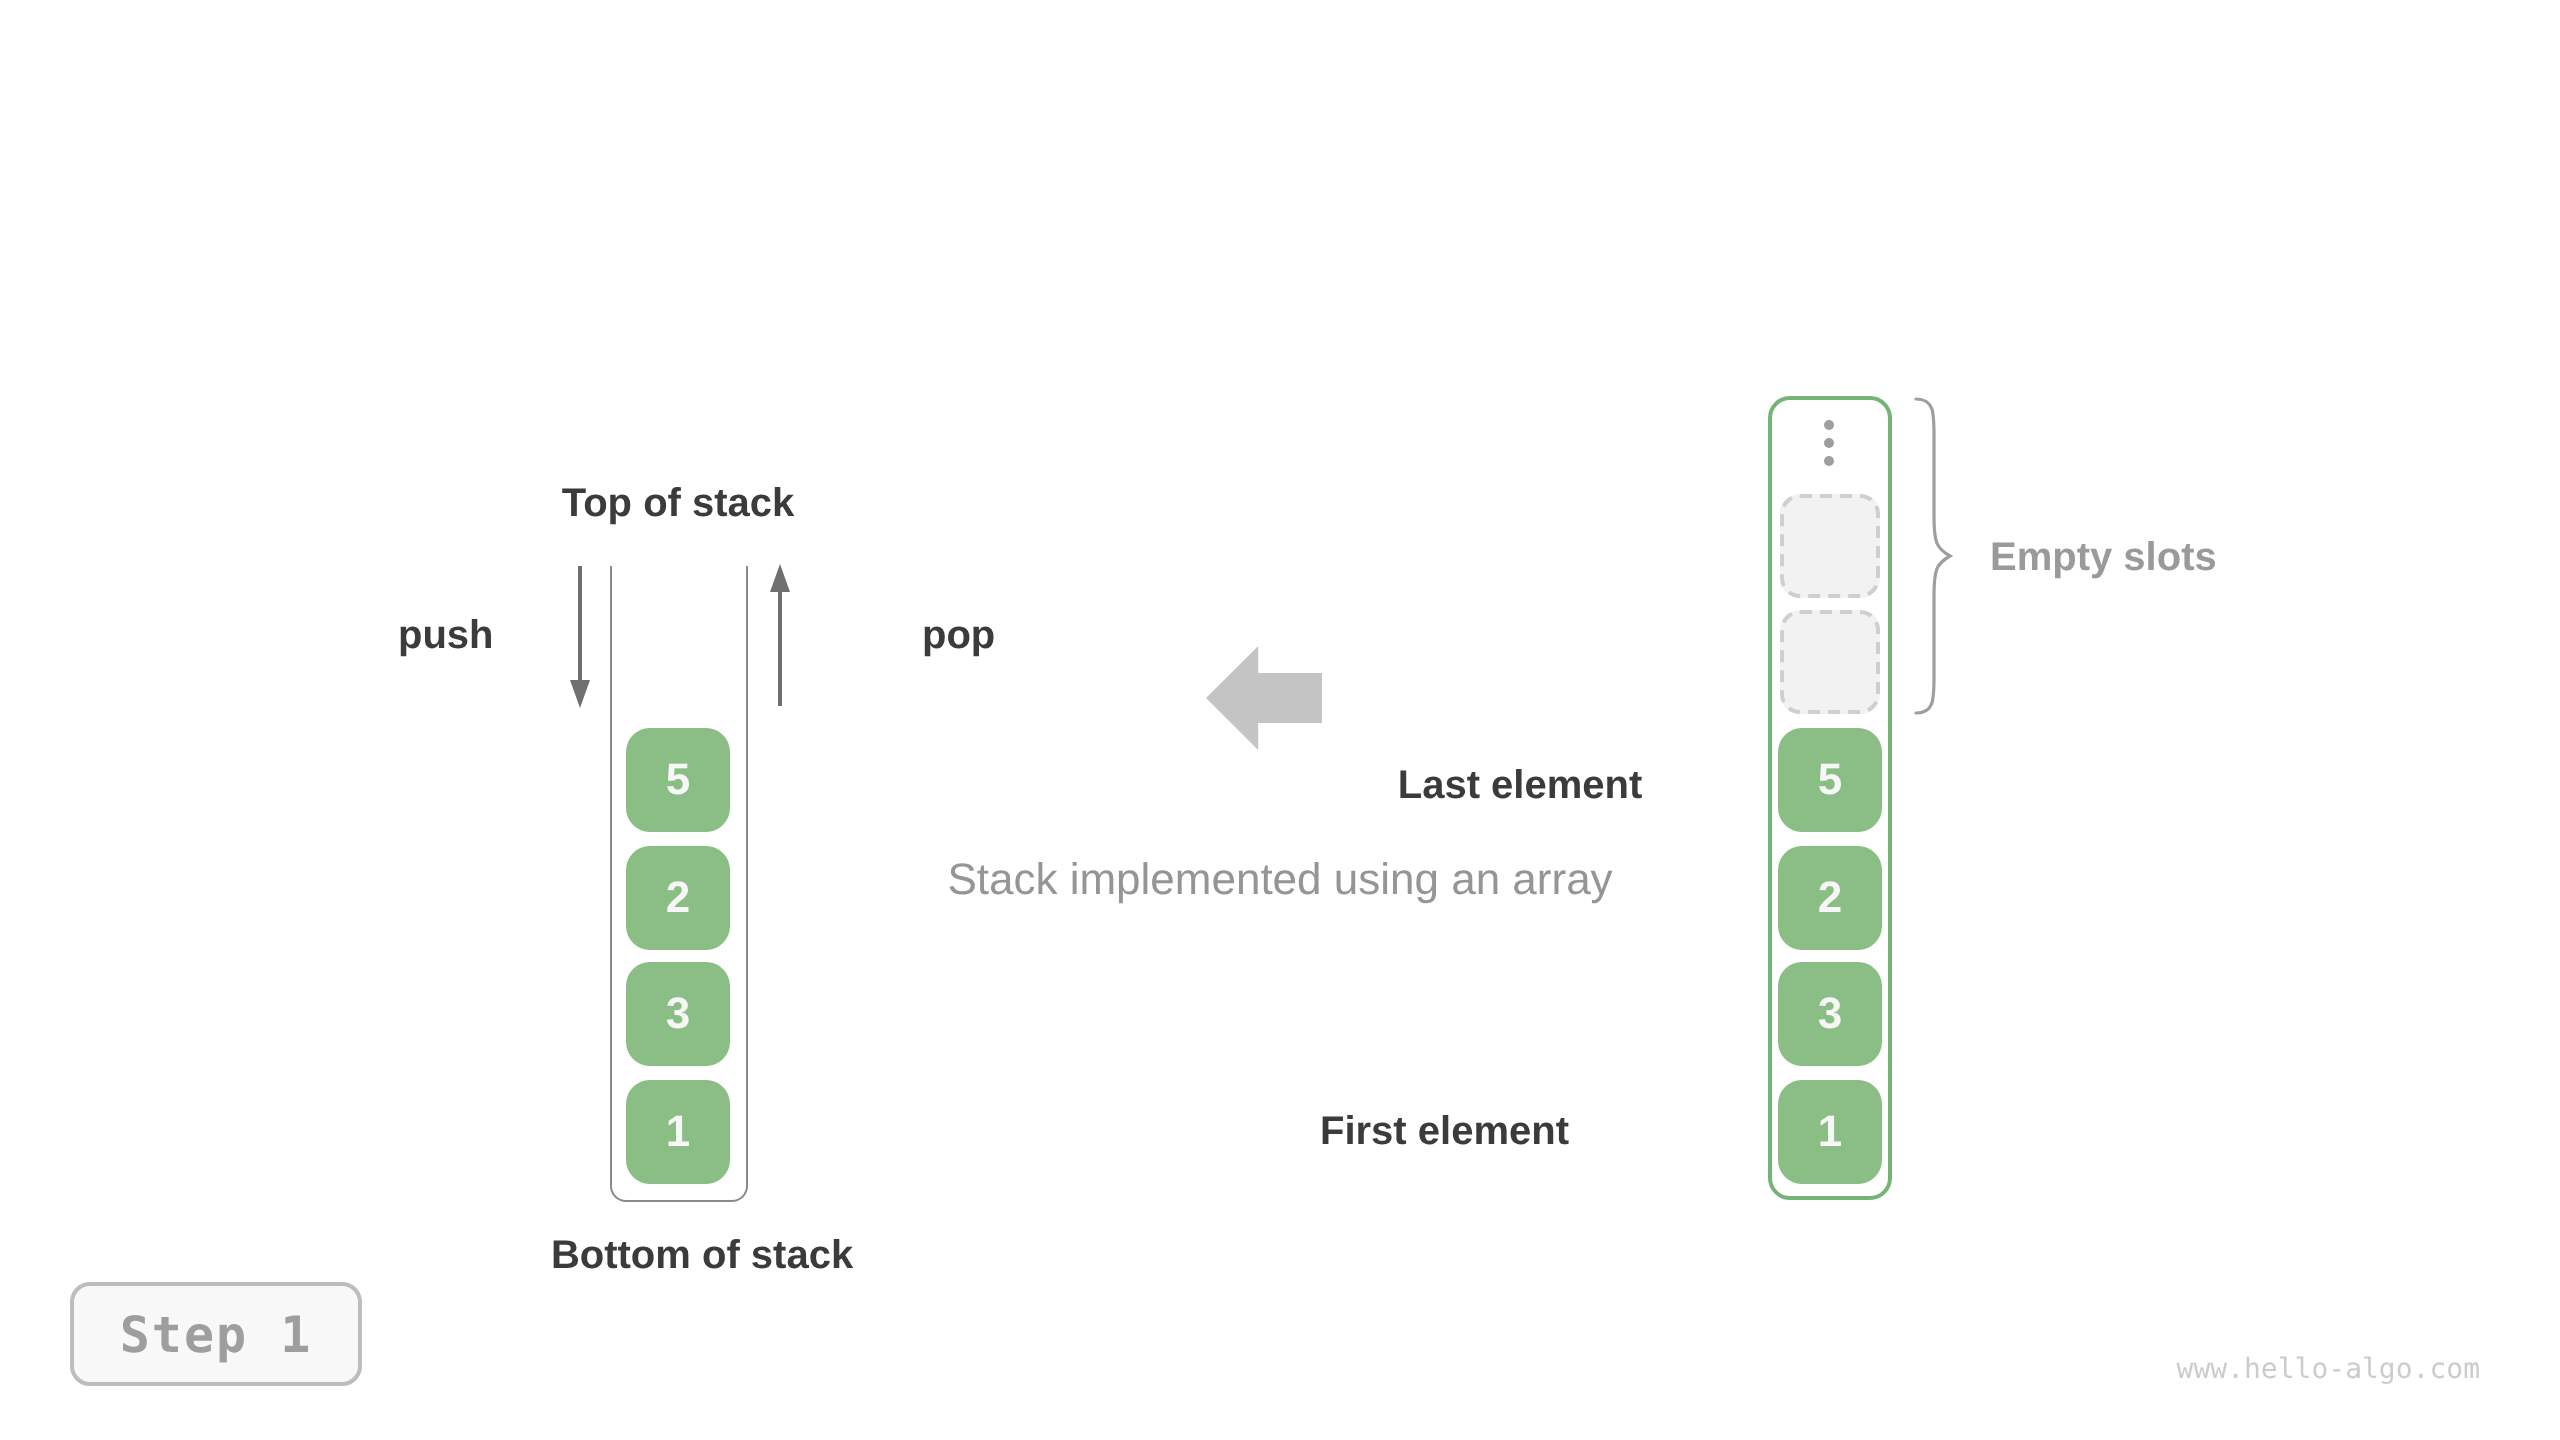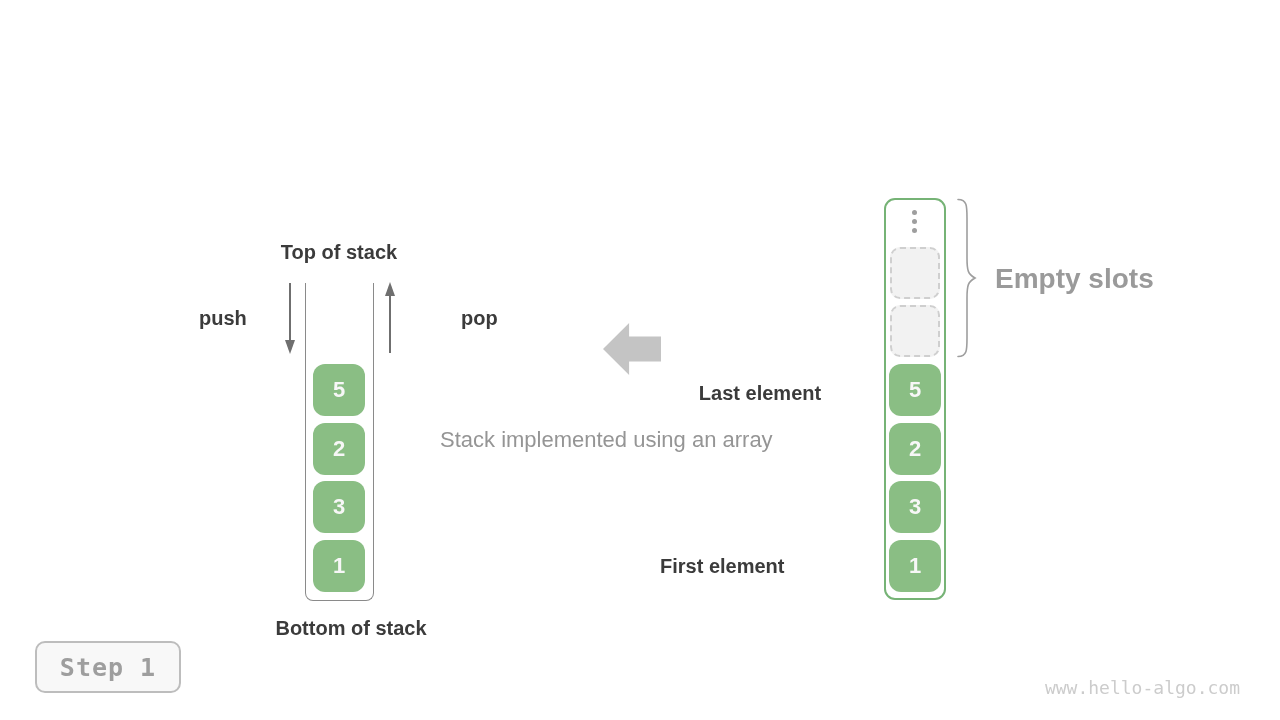--- a/index.html
+++ b/index.html
@@ -8,25 +8,25 @@
   .stage { position: absolute; left: 0; top: 0; width: 1280px; height: 720px; }
 
   .abs { position: absolute; }
 
   
   .lbl-dark {
     color: #3b3b3b; font-weight: bold; font-size: 20px; line-height: 22px;
     white-space: nowrap;
   }
   .lbl-gray {
-    color: #9a9a9a; font-weight: bold; font-size: 28px; line-height: 22px;
+    color: #9a9a9a; font-weight: bold; font-size: 20px; line-height: 22px;
     white-space: nowrap;
   }
   .caption {
-    color: #959595; font-size: 22px; line-height: 24px; text-align: left;
+    color: #959595; font-size: 22px; line-height: 24px; text-align: center;
     white-space: nowrap;
   }
 
   
   .stack-well {
     left: 305px; top: 283px; width: 69px; height: 318px;
     border-left: 1.5px solid #8a8a8a;
     border-right: 1.5px solid #8a8a8a;
     border-bottom: 1.5px solid #8a8a8a;
     border-bottom-left-radius: 8px;
@@ -76,21 +76,21 @@
     display: flex; align-items: center; justify-content: center;
     font-family: "DejaVu Sans Mono", "Liberation Mono", monospace;
     font-weight: bold; font-size: 25px; color: #9e9e9e;
     letter-spacing: 1px;
   }
 
   
   .watermark {
     right: 40px; top: 677px;
     font-family: "DejaVu Sans Mono", "Liberation Mono", monospace;
-    font-size: 18px; color: #cccccc; white-space: nowrap;
+    font-size: 14px; color: #cccccc; white-space: nowrap;
   }
 </style>
 </head>
 <body>
 
 <div class="stage">
 
   <div class="abs lbl-dark" style="left:239px; top:241px; width:200px; text-align:center;">Top of stack</div>
 
   <div class="abs lbl-dark" style="left:199px; top:307px; width:70px; text-align:left;">push</div>

